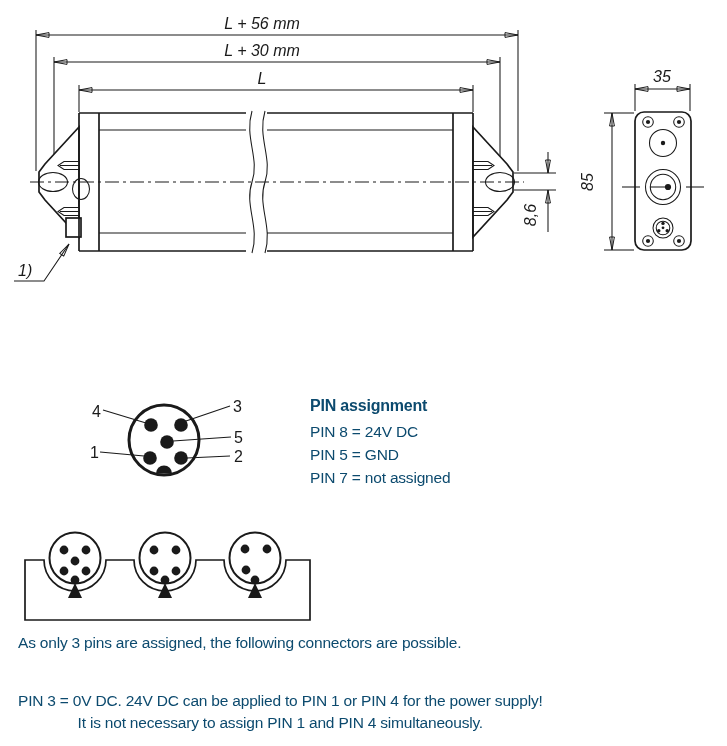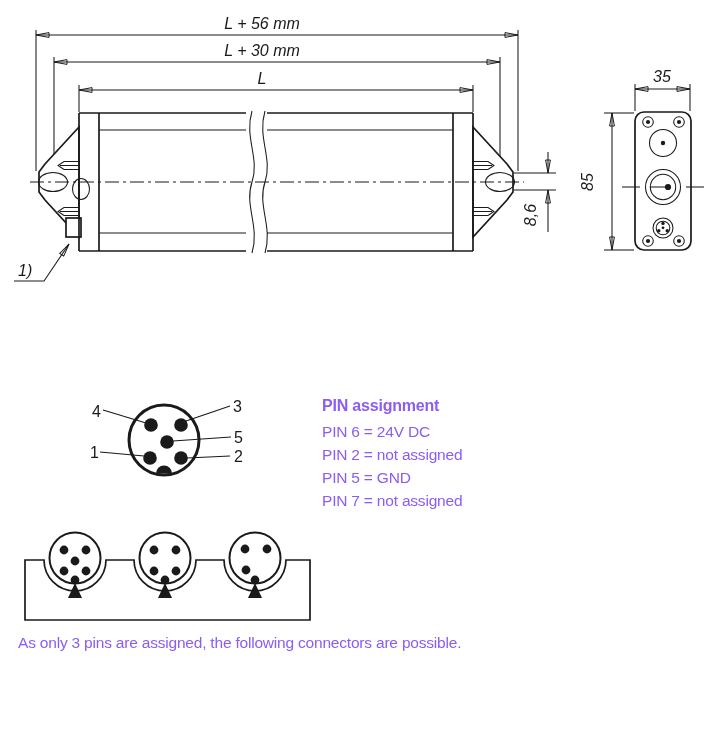--- a/index.html
+++ b/index.html
@@ -1,28 +1,28 @@
 <!DOCTYPE html>
 <html><head>
 <meta charset="utf-8">
 <style>
   html,body{margin:0;padding:0;background:#ffffff;}
   .page{position:relative;width:727px;height:746px;background:#fff;overflow:hidden;
-        font-family:"Liberation Sans",sans-serif;color:#8b5cf6;}
+        font-family:"Liberation Sans",sans-serif;color:#0c4a6e;}
   svg{position:absolute;left:0;top:0;}
   svg line, svg path, svg rect, svg circle, svg ellipse, svg polygon, svg polyline{
       stroke:#1a1a1a;fill:none;}
   .thick{stroke-width:1.7;}
   .thin{stroke-width:1.05;}
   .wfill{fill:#ffffff;}
   .bfill{fill:#1a1a1a;stroke:none;}
   .dimtext{font:italic 16px "Liberation Sans",sans-serif;fill:#1a1a1a;stroke:none;}
   .pinnum{font:16px "Liberation Sans",sans-serif;fill:#1a1a1a;stroke:none;}
   .pinlist{position:absolute;left:310px;top:394px;font-size:15.5px;line-height:23px;
-           letter-spacing:-0.2px;white-space:nowrap;margin-left:12px;}
+           letter-spacing:-0.2px;white-space:nowrap;}
   .pinlist .pin-title{font-weight:bold;font-size:16px;margin-bottom:3px;}
   .note{position:absolute;left:18px;font-size:15.5px;line-height:22px;
         letter-spacing:-0.2px;white-space:nowrap;text-align:center;}
   .note1{top:632px;}
   .note2{top:690px;}
 </style>
 </head>
 <body>
 
 <div class="page">
@@ -222,21 +222,24 @@
       <circle class="bfill" cx="267" cy="549" r="4.4"></circle>
       <circle class="bfill" cx="246" cy="570" r="4.4"></circle>
       <circle class="bfill" cx="255" cy="580" r="4.4"></circle>
       <polygon class="bfill" points="248,598 262,598 255,583"></polygon>
     </g>
   </g>
 </svg>
 
 <div class="pinlist">
   <div class="pin-title">PIN assignment</div>
-  <div>PIN 6 = 24V DC</div>
-  <div>PIN 2 = not assigned</div>
+  <div>PIN 8 = 24V DC</div>
   <div>PIN 5 = GND</div>
   <div>PIN 7 = not assigned</div>
 </div>
 
 <div class="note note1">As only 3 pins are assigned, the following connectors are possible.</div>
-
+<div class="note note2">
+  <div>PIN 3 = 0V DC. 24V DC can be applied to PIN 1 or PIN 4 for the power supply!</div>
+  <div>It is not necessary to assign PIN 1 and PIN 4 simultaneously.</div>
 </div>
 
+</div>
+
 </body></html>

